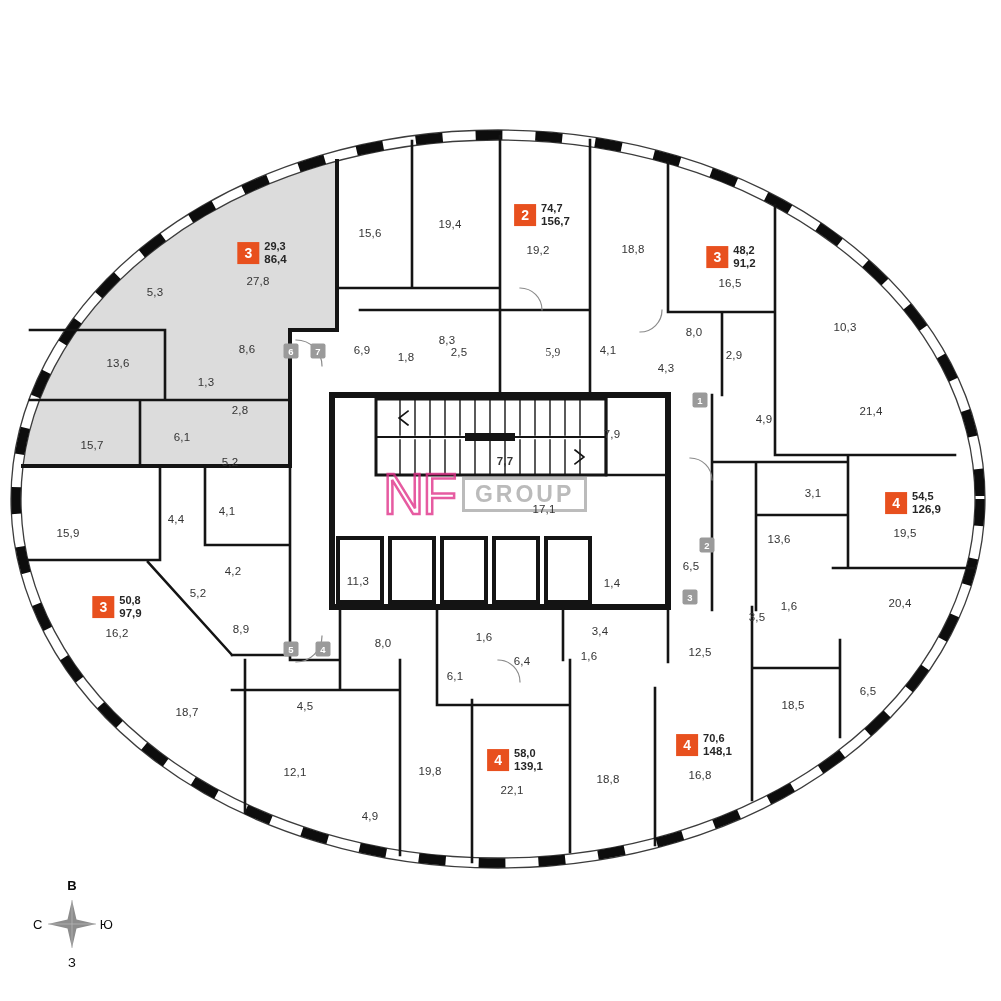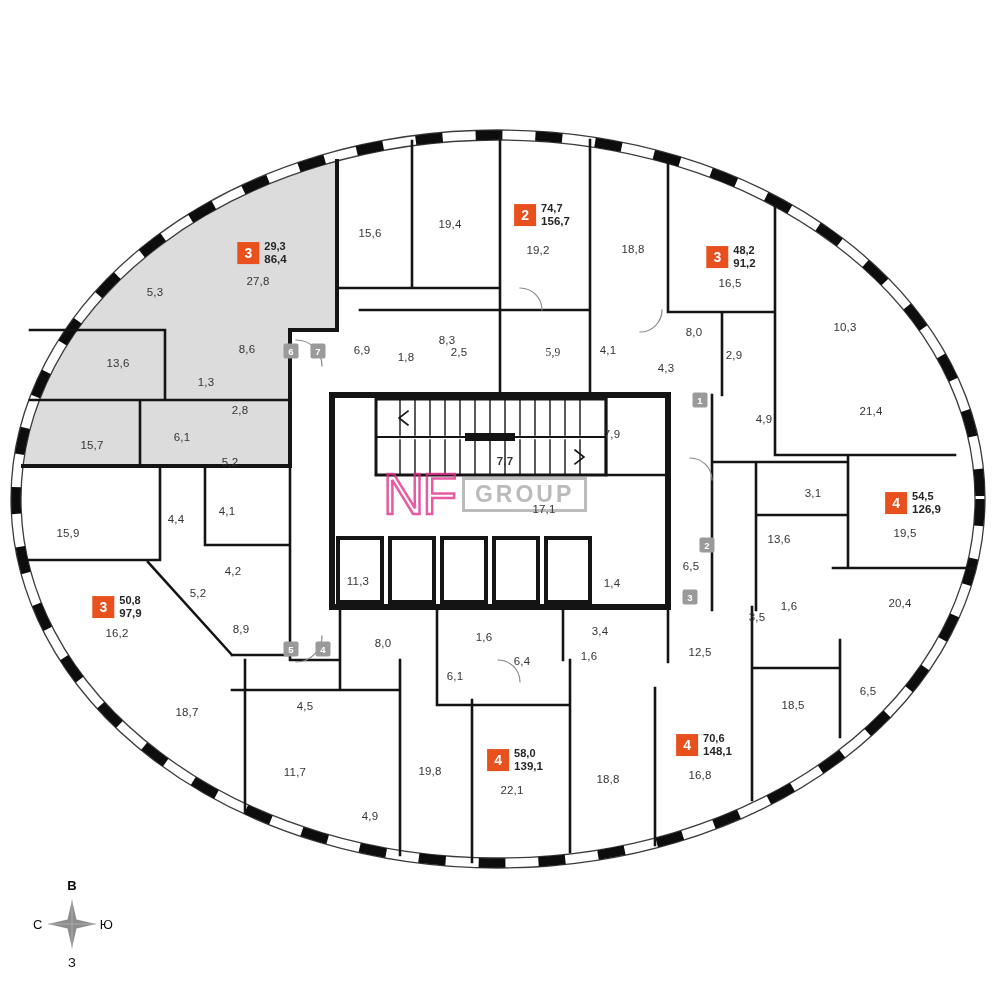--- a/index.html
+++ b/index.html
@@ -158,21 +158,21 @@
     <div class="room-label" style="left: 117px; top: 633px;">16,2</div>
 
     <div class="room-label" style="left: 241px; top: 629px;">8,9</div>
 
     <div class="room-label" style="left: 314px; top: 581px; margin-left: 44px;">11,3</div>
 
     <div class="room-label" style="left: 187px; top: 712px;">18,7</div>
 
     <div class="room-label" style="left: 305px; top: 706px;">4,5</div>
 
-    <div class="room-label" style="left: 295px; top: 772px;">11,7</div>
+    <div class="room-label" style="left: 295px; top: 772px;">12,1</div>
 
     <div class="room-label" style="left: 370px; top: 816px;">4,9</div>
 
     <div class="room-label" style="left: 430px; top: 771px;">19,8</div>
 
     <div class="room-label" style="left: 370px; top: 233px;">15,6</div>
 
     <div class="room-label" style="left: 450px; top: 224px;">19,4</div>
 
     <div class="room-label" style="left: 538px; top: 250px;">19,2</div>

